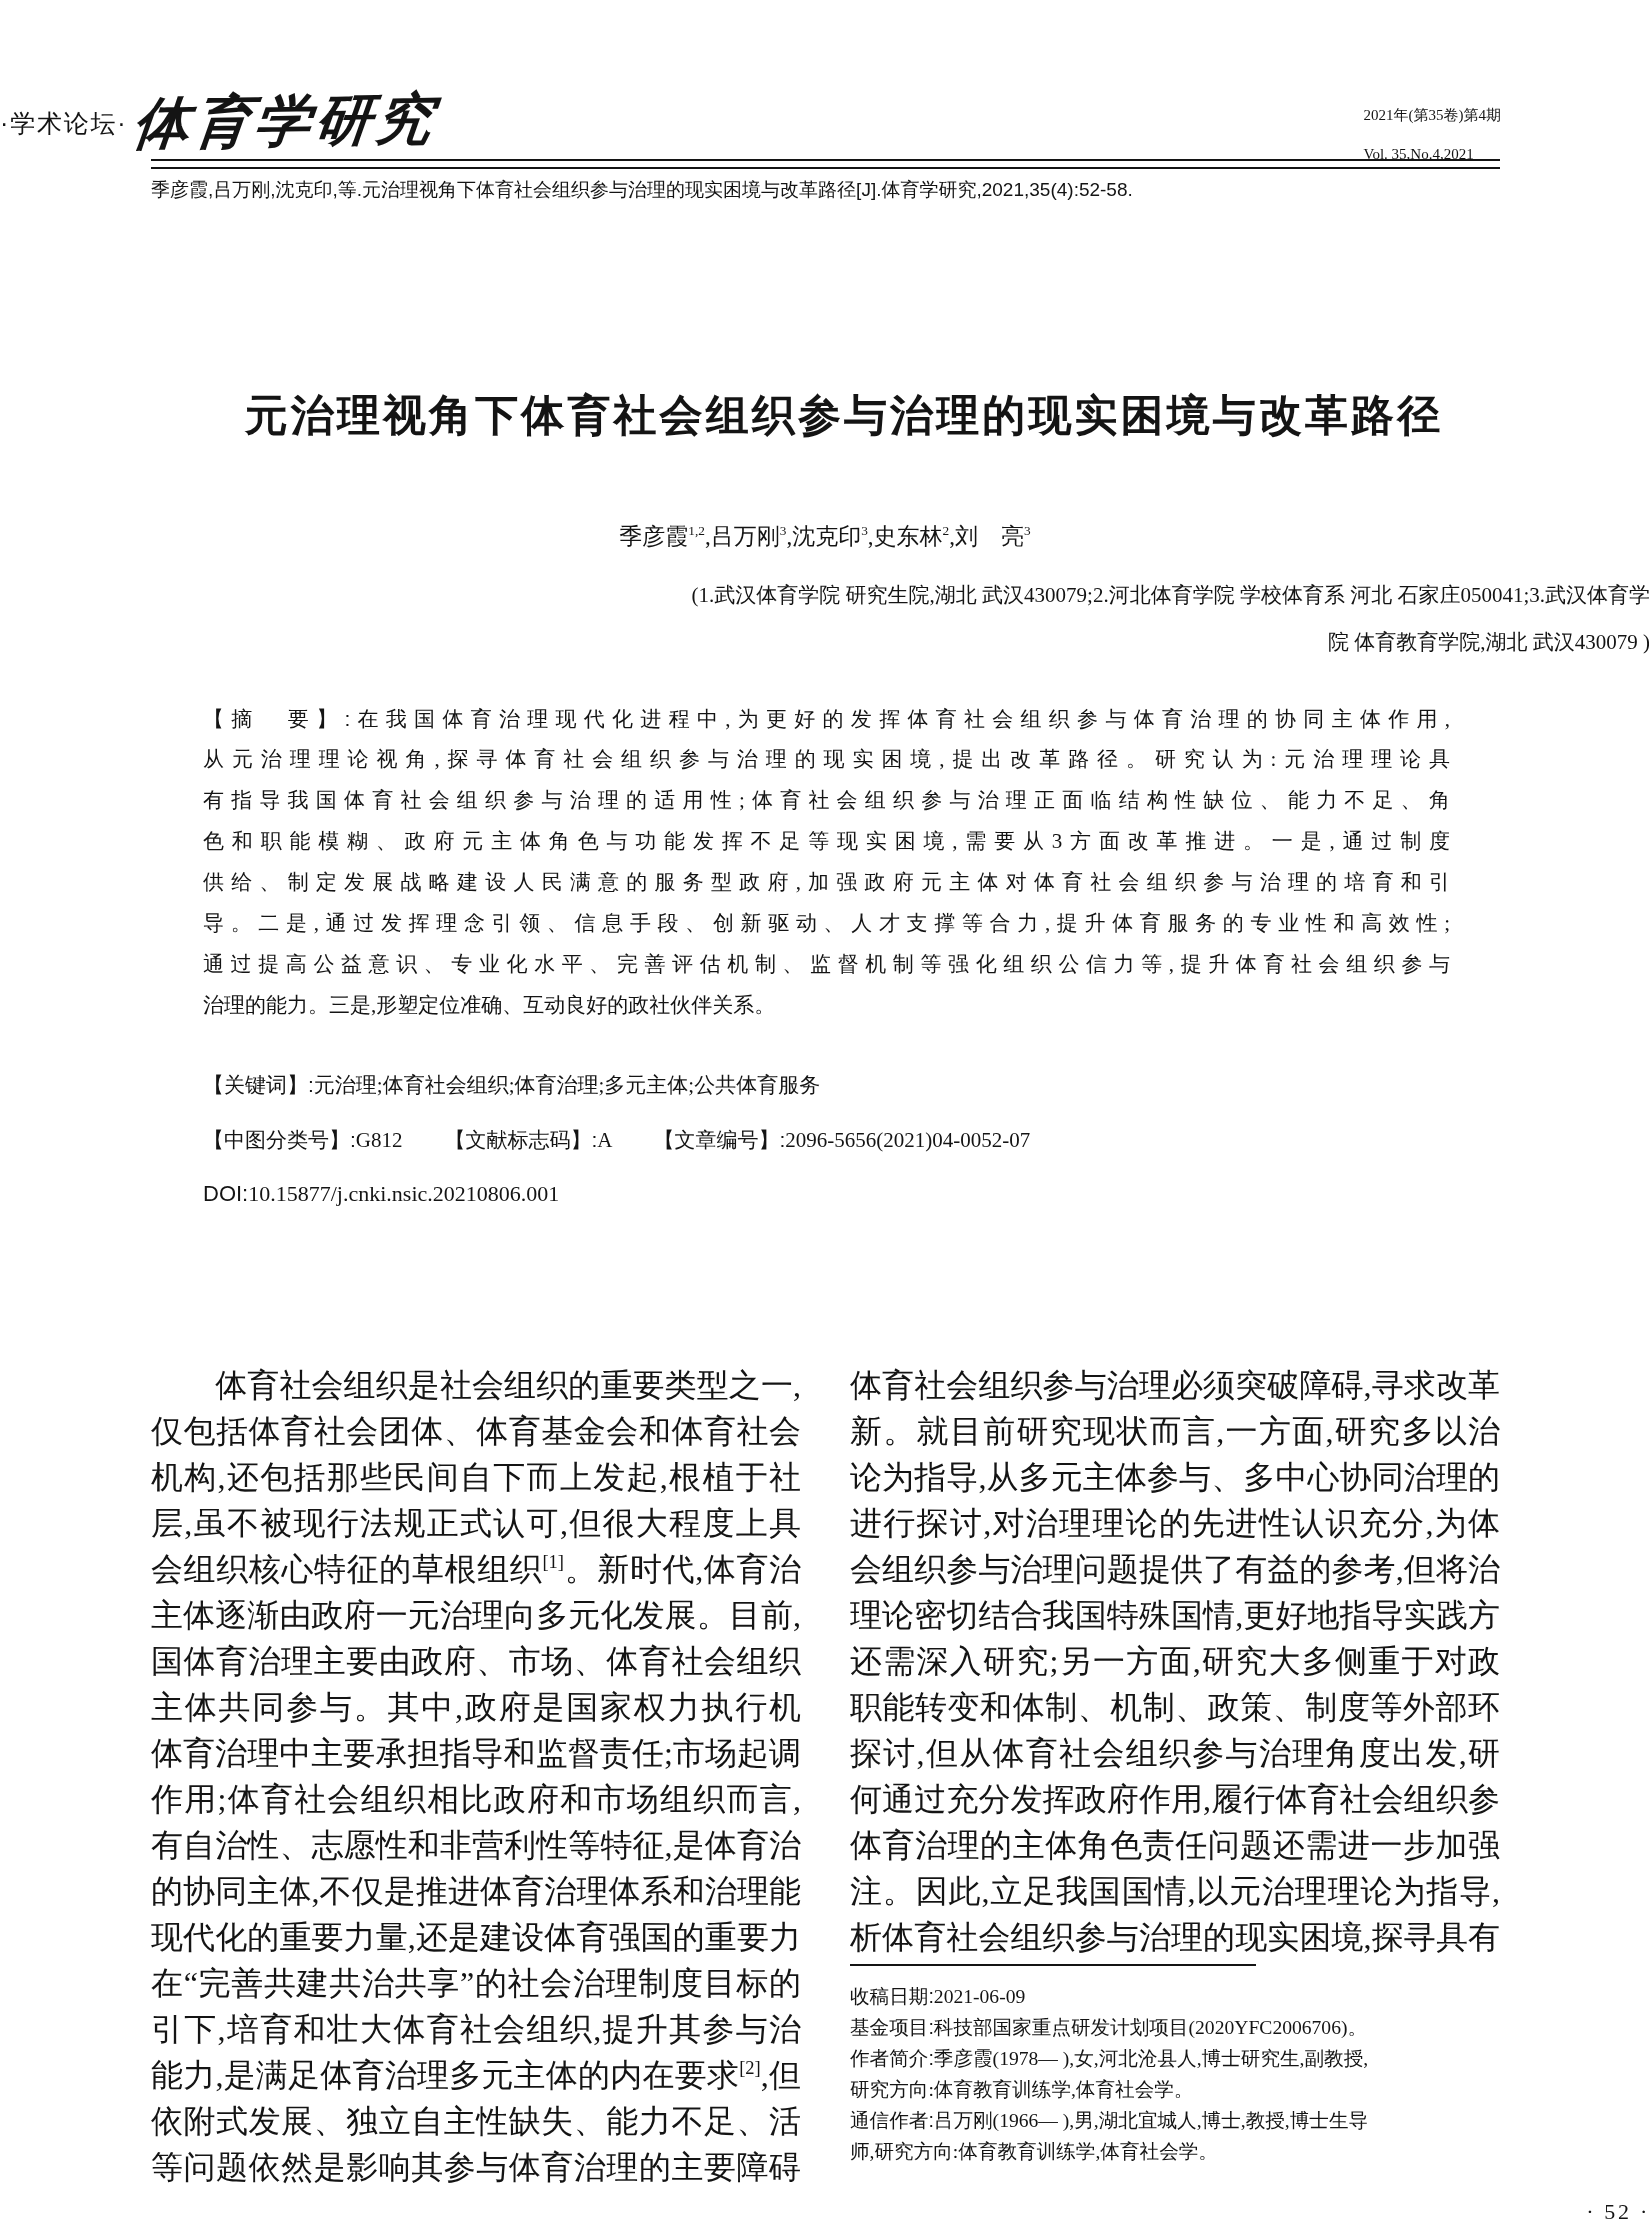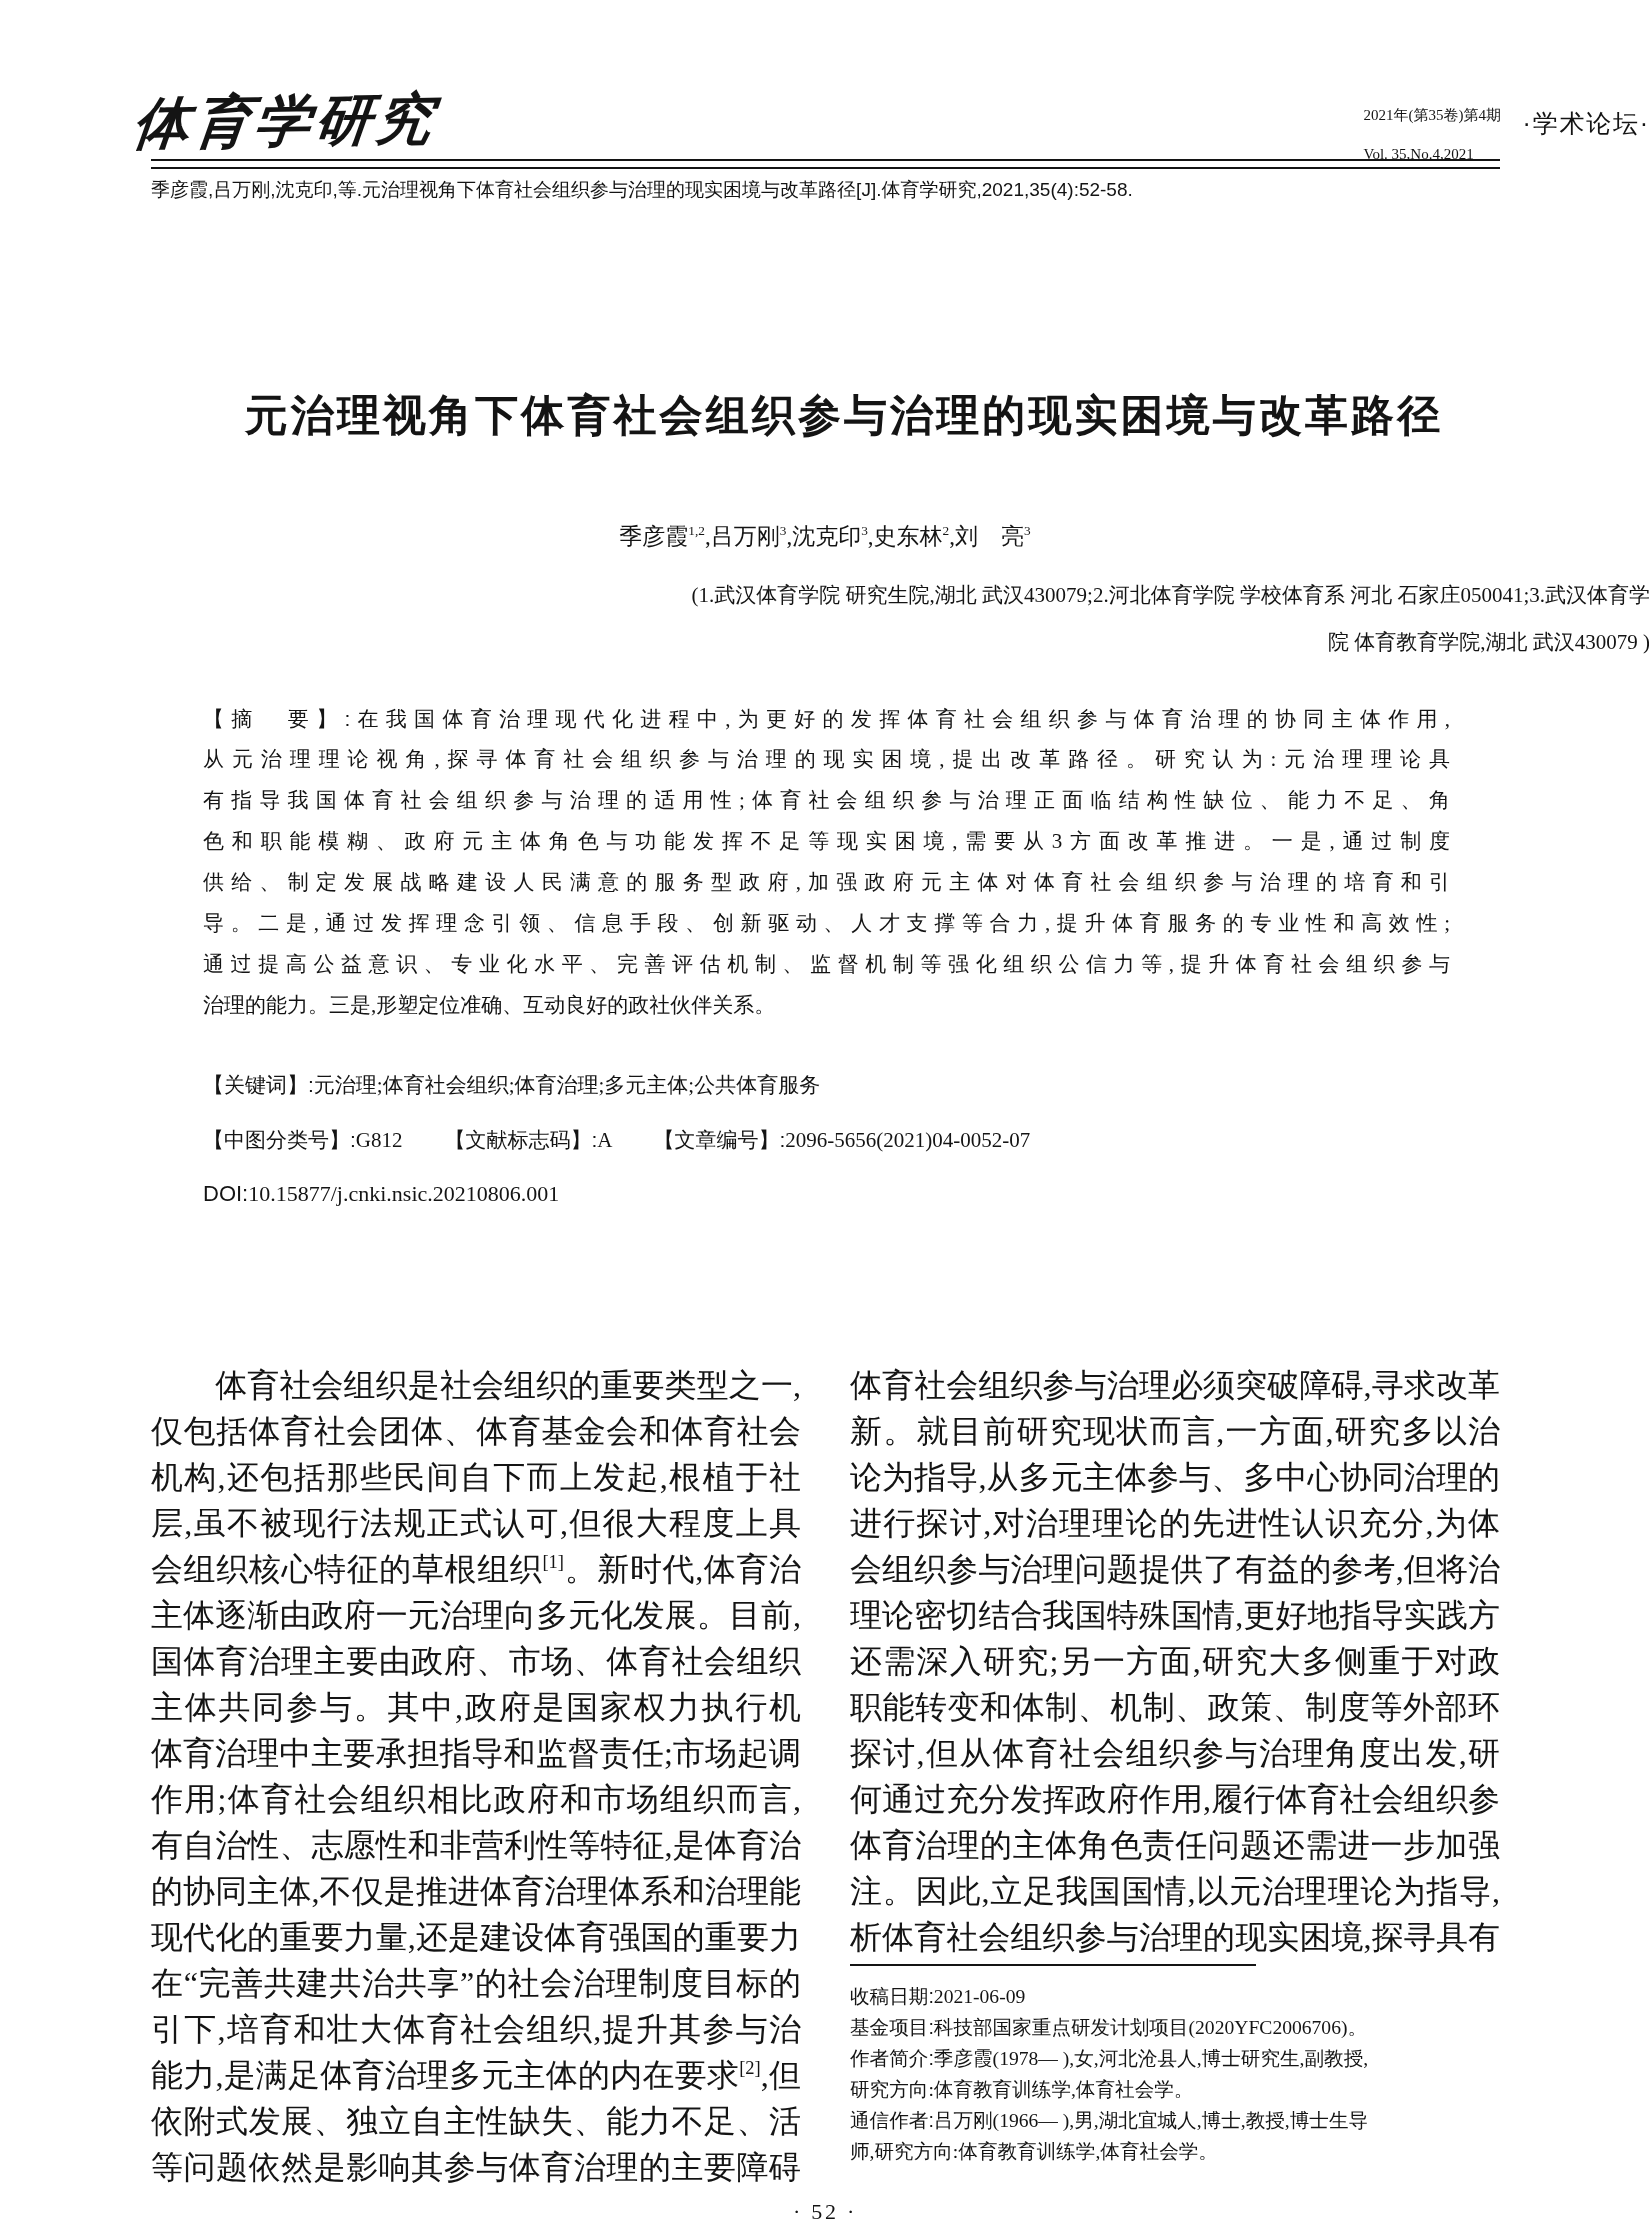--- a/index.html
+++ b/index.html
@@ -8,21 +8,21 @@
     font-family:"Liberation Serif",serif;overflow:hidden;
   }
   
   .masthead-logo{
     position:absolute;left:134px;top:84px;height:71px;
     font-family:"DejaVu Serif",serif;font-weight:bold;font-style:italic;
     font-size:56px;letter-spacing:4.5px;transform:skewX(-7deg) rotate(-1deg);
     white-space:nowrap;
   }
   .section-label{
-    position:absolute;left:0;top:107px;width:100%;text-align:right;
+    position:absolute;left:0;top:107px;width:100%;text-align:left;
     font-family:"Liberation Sans",sans-serif;font-size:25px;letter-spacing:1.8px;
   }
   .issue-block{
     position:absolute;top:96px;right:149px;text-align:left;
     font-size:15px;line-height:39px;white-space:nowrap;
   }
   .header-rule{
     position:absolute;left:151px;top:159px;width:1349px;height:5.8px;
     border-top:2.2px solid #141414;border-bottom:2.2px solid #141414;
   }
@@ -49,21 +49,21 @@
   .doiline{position:absolute;left:203px;top:1173px;width:1292px;font-size:22px;line-height:41px;}
   
   .col{position:absolute;top:1362px;width:650px;font-size:32px;line-height:46px;}
   .col-left{left:151px;}
   .col-right{left:850px;}
   .col .tline{text-align:justify;text-align-last:justify;height:46px;overflow:hidden;}
   
   .fnrule{position:absolute;left:850px;top:1964px;width:406px;height:0;border-top:2.7px solid #141414;}
   .footnote{position:absolute;left:850px;top:1981px;width:655px;font-size:19.6px;line-height:31px;}
   .footnote .tline{overflow:hidden;}
-  .pagenum{position:absolute;left:0;top:2199px;width:100%;text-align:center;font-size:22px;letter-spacing:2.7px;}
+  .pagenum{position:absolute;left:0;top:2199px;width:100%;text-align:right;font-size:22px;letter-spacing:2.7px;}
   
   .seg-b{font-family:"Liberation Sans",sans-serif;font-weight:normal;}
   .seg-sup{font-size:0.58em;vertical-align:super;line-height:0;}
 </style>
 </head>
 <body>
 
 <div class="page">
 
   <div class="masthead-logo">体育学研究</div>

